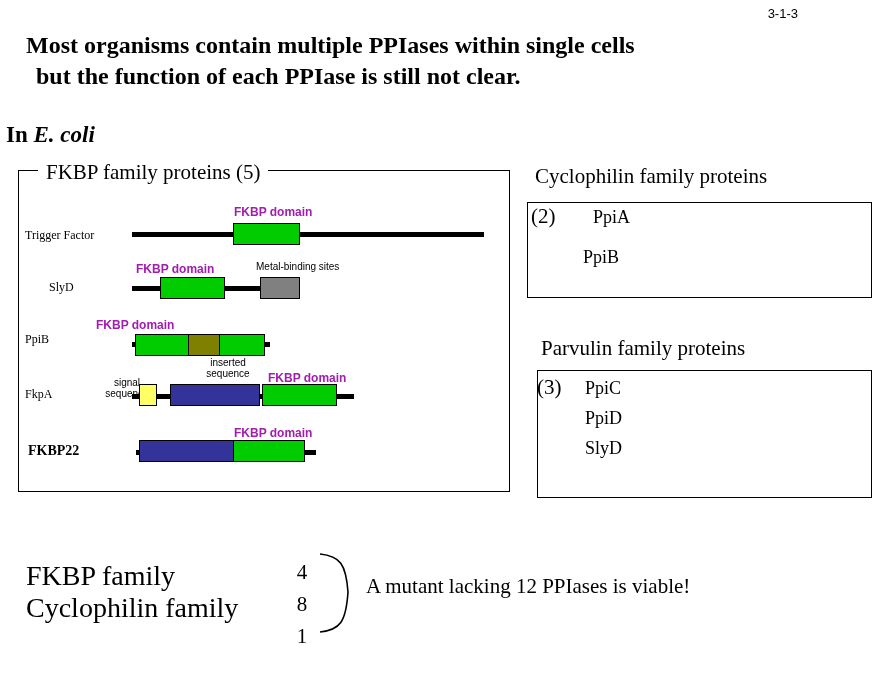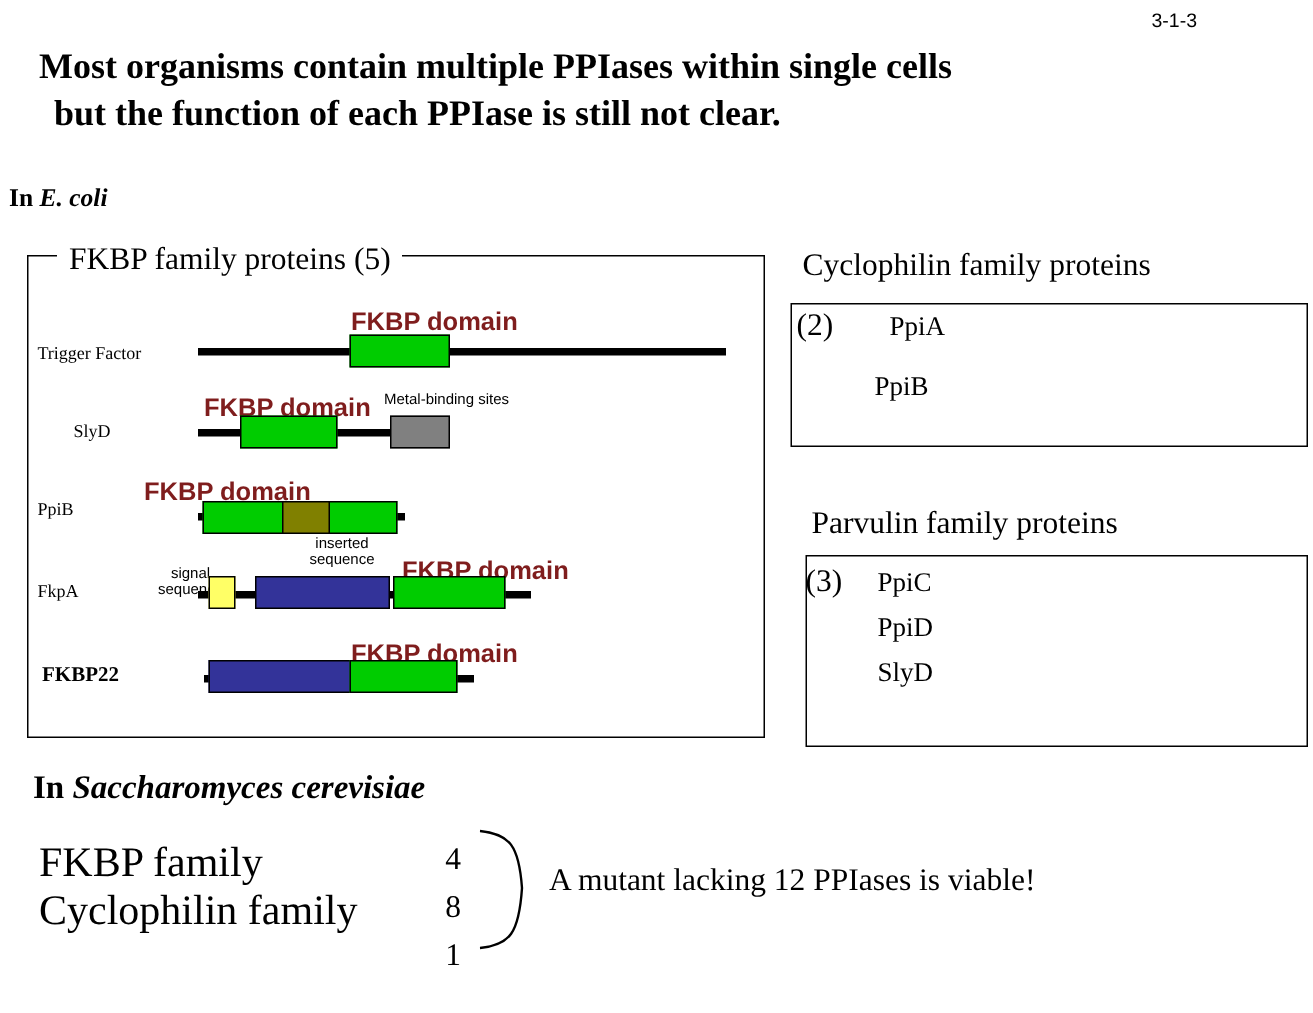--- a/index.html
+++ b/index.html
@@ -19,43 +19,43 @@
   }
 
   .title {
     position:absolute; left:26px; top:30px; width:830px;
     font-size:24px; font-weight:bold; line-height:1.28;
   }
   .title .l2 { display:block; padding-left:10px; }
 
   .ecoli-head {
     position:absolute; left:6px; top:122px;
-    font-size:17px; font-weight:bold;
+    font-size:23px; font-weight:bold;
   }
   .ecoli-head .ital { font-style:italic; }
 
   
   .fkbp-box {
     position:absolute; left:18px; top:170px; width:492px; height:322px;
     border:1px solid #000; box-sizing:border-box;
   }
   .fkbp-legend {
     position:absolute; left:38px; top:160px;
     background:#ffffff; padding:0 8px;
     font-size:21px;
   }
 
   .prot-label {
     position:absolute; font-size:12px; font-family:"Liberation Serif", serif;
   }
   .prot-label.bold { font-weight:bold; font-size:14px; }
 
   .domain-label {
-    position:absolute; font-size:17px; font-weight:bold;
-    color:#7f1d1d; font-family:"Liberation Sans", sans-serif;
+    position:absolute; font-size:12px; font-weight:bold;
+    color:#a21caf; font-family:"Liberation Sans", sans-serif;
   }
   .small-label {
     position:absolute; font-size:10px; font-family:"Liberation Sans", sans-serif;
     text-align:center; line-height:1.05;
   }
 
   .backbone { position:absolute; background:#000000; height:5px; }
   .blk { position:absolute; box-sizing:border-box; border:1px solid #000; }
   .green { background:#00cc00; }
   .gray  { background:#808080; }
@@ -157,23 +157,20 @@
   <div class="rb-item" style="left:583px; top:207px;margin-left:10px;">PpiA</div>
   <div class="rb-item" style="left:583px; top:247px;">PpiB</div>
 
   <div class="right-box" style="left:537px; top:370px; width:335px; height:128px;"></div>
   <div class="rb-title" style="left:537px; top:336px;">Parvulin family proteins</div>
   <div class="rb-count" style="left:537px; top:375px;">(3)</div>
   <div class="rb-item" style="left:585px; top:378px;">PpiC</div>
   <div class="rb-item" style="left:585px; top:408px;">PpiD</div>
   <div class="rb-item" style="left:585px; top:438px;">SlyD</div>
 
-  <div class="yeast-head">
-    <span>In </span><span class="ital">Saccharomyces cerevisiae</span>
-  </div>
 
   <div class="yrow-name" style="left:26px; top:560px;">FKBP family</div>
   <div class="yrow-val" style="left:290px; top:560px;">4</div>
 
   <div class="yrow-name" style="left:26px; top:592px;">Cyclophilin family</div>
   <div class="yrow-val" style="left:290px; top:592px;">8</div>
 
   <div class="yrow-val" style="left:290px; top:624px;">1</div>
 
   <div class="brace">

